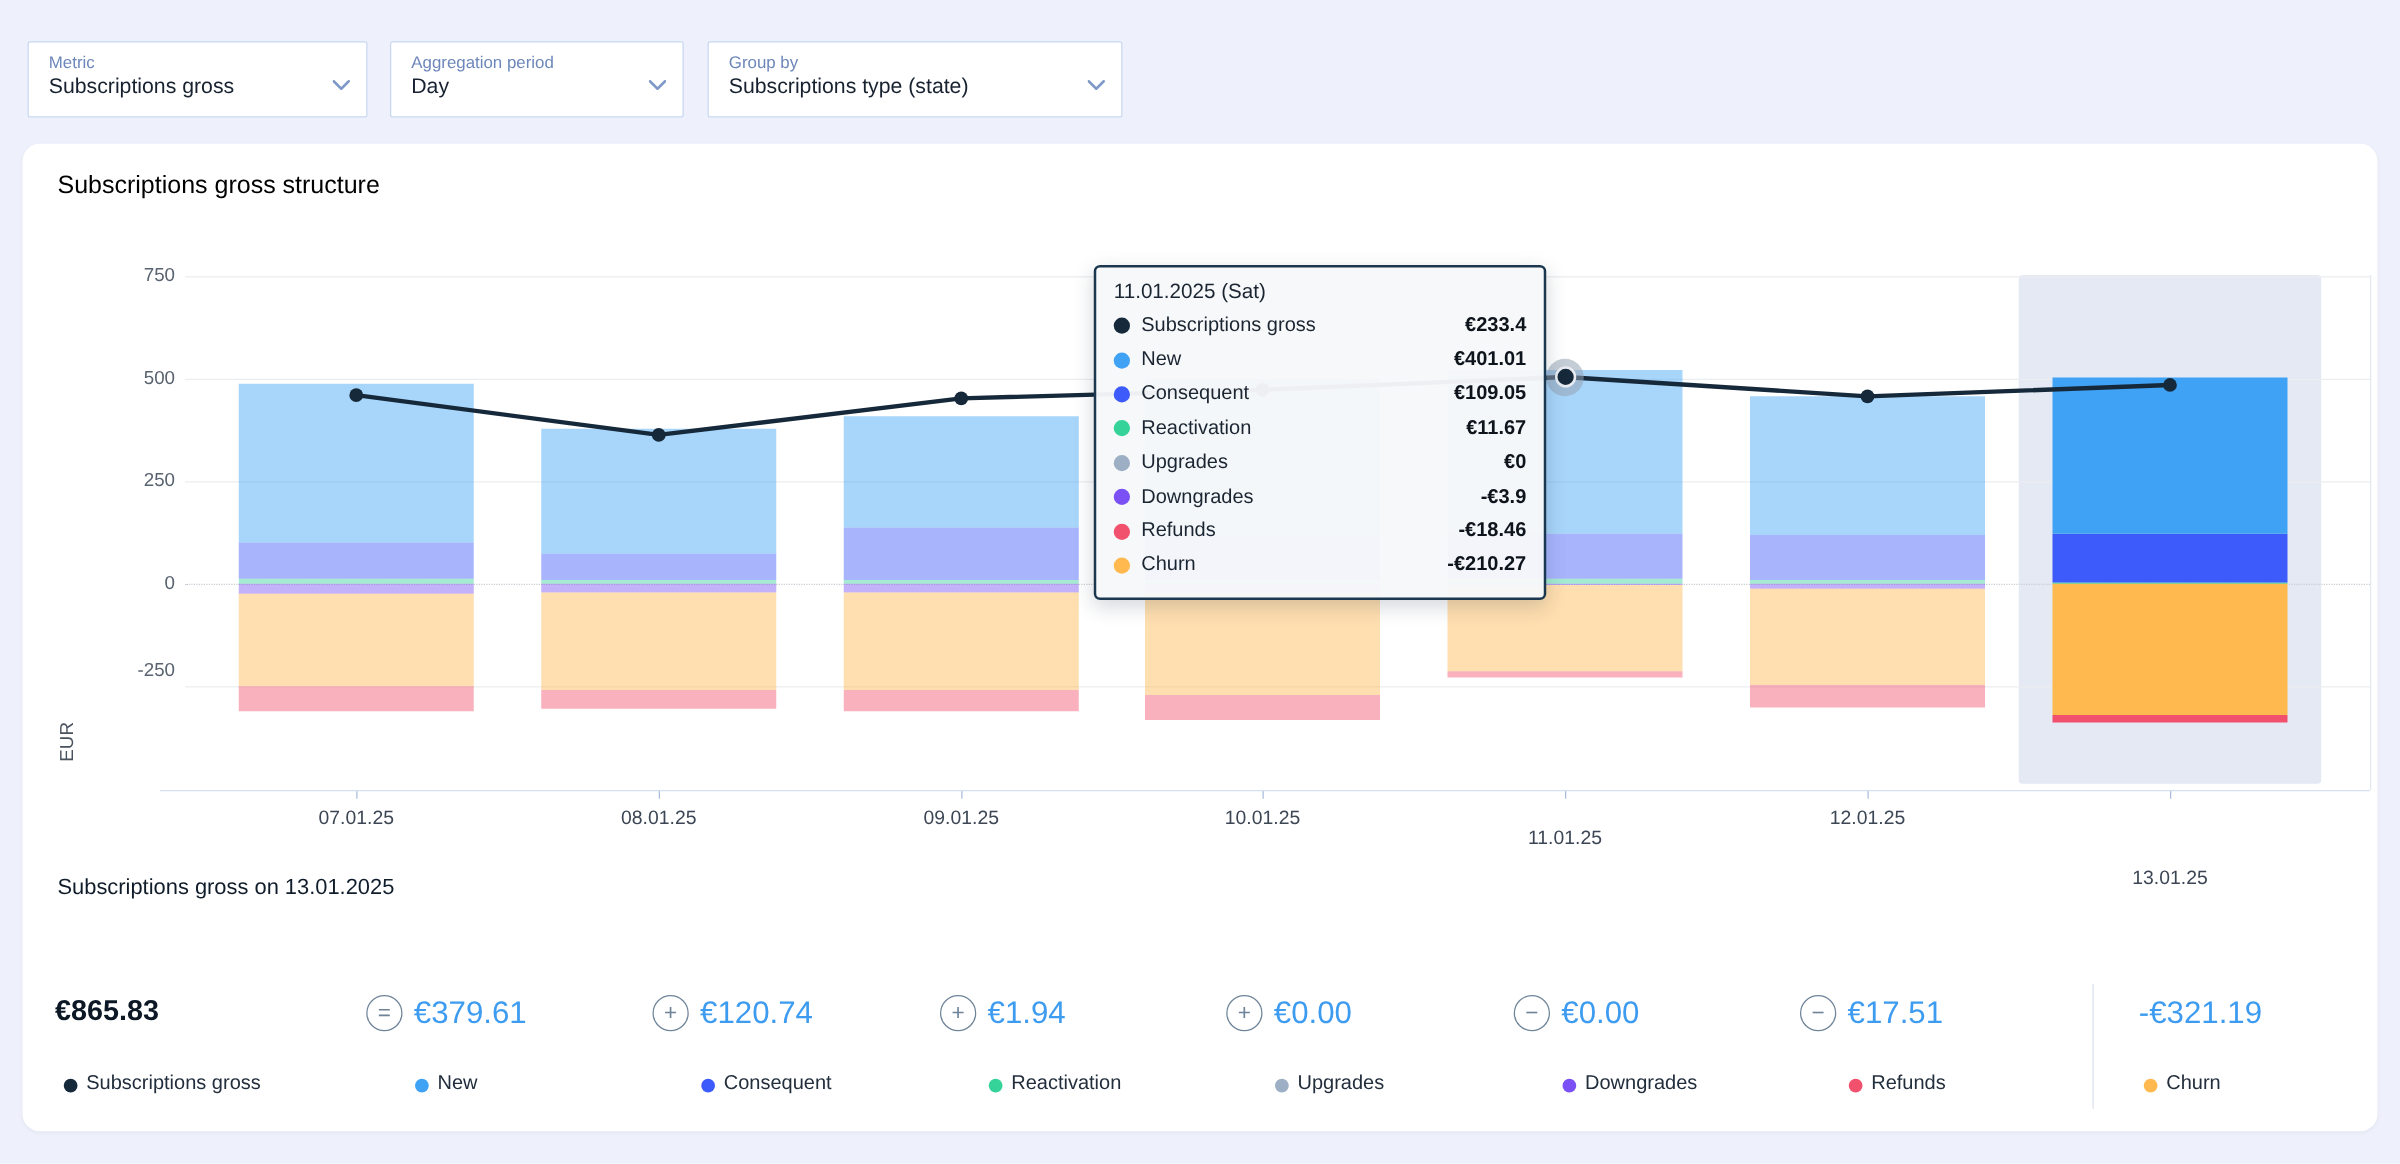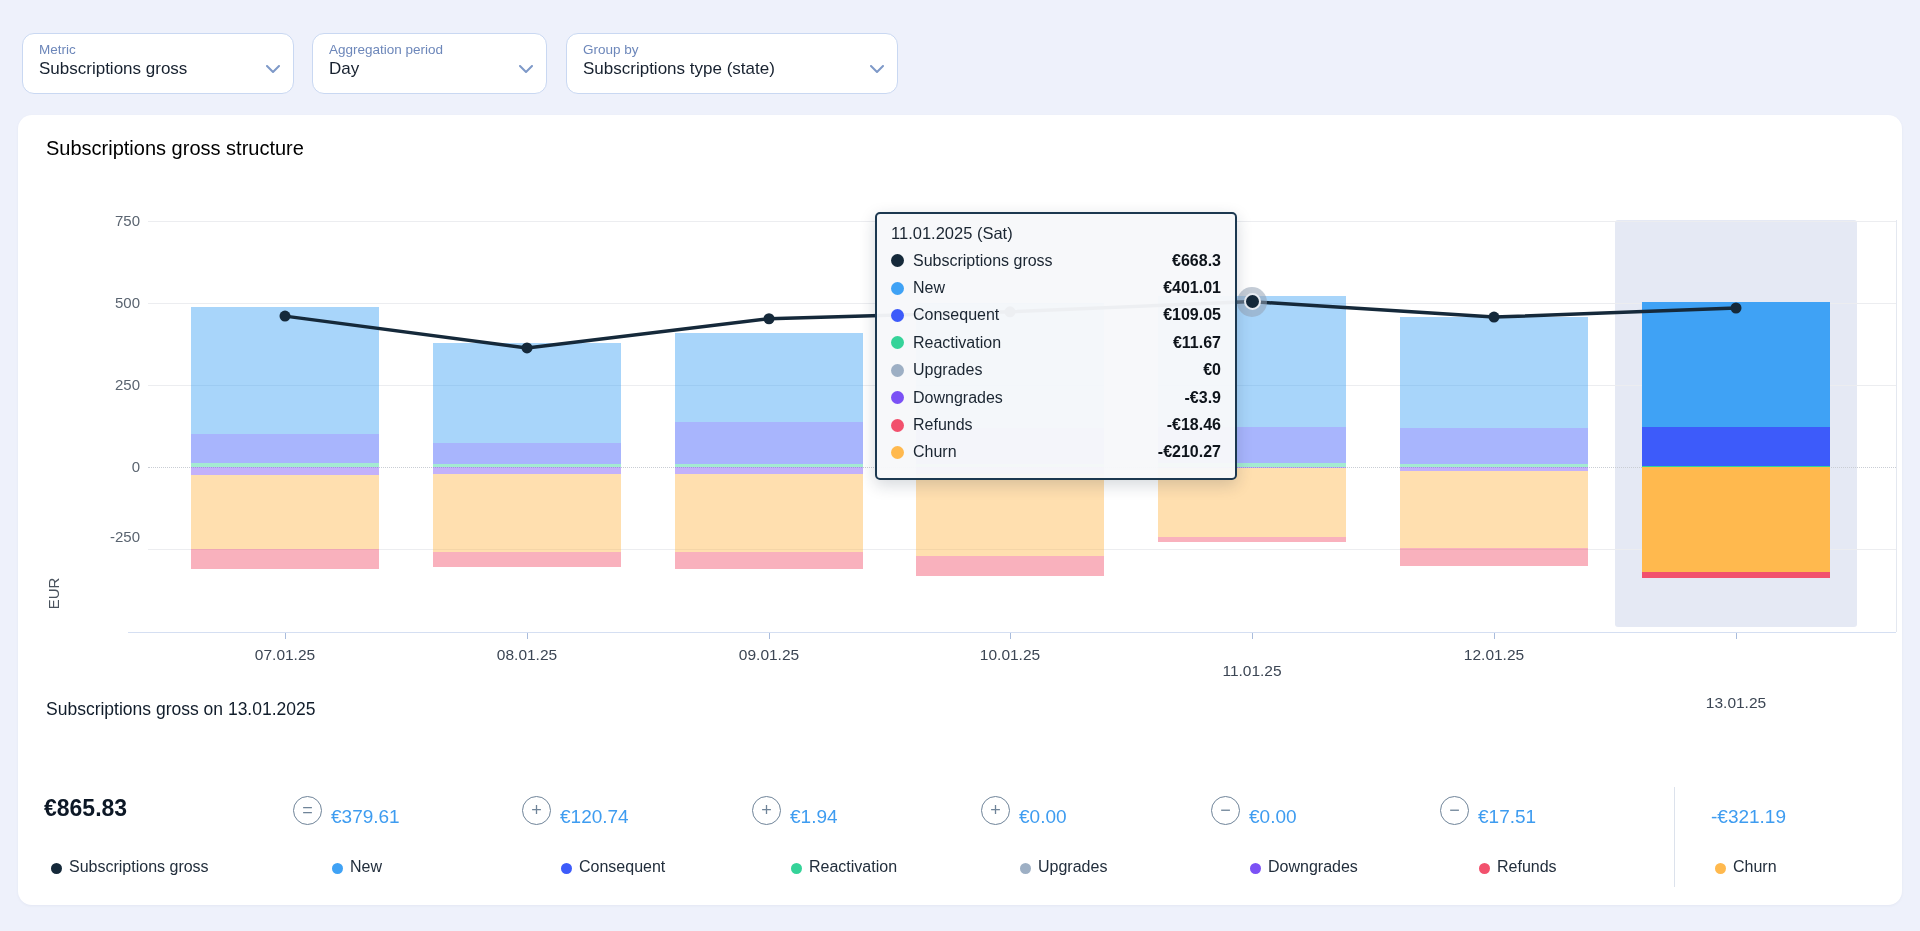--- a/index.html
+++ b/index.html
@@ -1,20 +1,20 @@
 <!DOCTYPE html>
 <html><head>
 <meta charset="utf-8">
 <style>
   html,body{margin:0;padding:0}
   body{width:1920px;height:931px;background:#EEF1FB;font-family:"Liberation Sans",sans-serif;position:relative;overflow:hidden}
 
   
   .pill{position:absolute;top:33px;height:61px;background:#fff;border:1.5px solid #C9D8F2;
-        border-radius:12px;box-sizing:border-box;padding:8px 40px 8px 16px;cursor:pointer}
+        border-radius:2px;box-sizing:border-box;padding:8px 40px 8px 16px;cursor:pointer}
   .pill .plab{font-size:13.5px;color:#6D87BA;margin-bottom:2px}
   .pill .pval{font-size:17px;color:#17212F;font-weight:500;white-space:nowrap}
   .pill .chev{position:absolute;right:13px;top:26px}
   #pill-metric{left:22px;width:272px}
   #pill-period{left:312px;width:235px}
   #pill-group{left:566px;width:332px}
 
   
   #card{position:absolute;left:18px;top:115px;width:1884px;height:790px;background:#fff;
         border-radius:14px;box-shadow:0 1px 3px rgba(40,60,100,.05)}
@@ -47,21 +47,21 @@
   .tt-dot{width:13px;height:13px;border-radius:50%;margin-right:9px;flex:none}
   .tt-val{margin-left:auto;font-weight:700;color:#0E141B}
 
   
   #sum-heading{position:absolute;left:28px;top:584px;font-size:17.5px;color:#101C2A}
   #sum-hint{position:absolute;left:28px;top:617px;font-size:16.5px;color:#4B7EB0}
   #formula{position:absolute;left:0;top:668px;width:1884px;height:120px}
   .total-val{position:absolute;left:26px;top:12px;font-size:23px;font-weight:600;color:#0D1826}
   .op{position:absolute;width:29px;height:29px;border:1.8px solid #6F8499;border-radius:50%;
       color:#6F8499;font-size:18px;text-align:center;line-height:26px;top:13px;box-sizing:border-box;background:#fff}
-  .fval{position:absolute;top:23px;font-size:19px;color:#3E9CF0;font-weight:500}
+  .fval{position:absolute;top:13px;font-size:25px;color:#3E9CF0;font-weight:500}
   .ldot{position:absolute;top:80px;width:11px;height:11px;border-radius:50%}
   .flab{position:absolute;top:75px;font-size:16px;color:#222E3C}
   .fdiv{position:absolute;left:1656px;top:4px;width:1px;height:100px;background:#DCE2EC}
 </style>
 </head>
 <body>
 
 <div id="pill-metric" class="pill">
   <div class="plab">Metric</div>
   <div class="pval">Subscriptions gross</div>
@@ -175,21 +175,21 @@
       <div class="marker-ring" style="left: 1219px; top: 116.622px;"></div>
       <div class="marker-dot" style="left: 1225.5px; top: 123.122px;"></div>
     </div>
 
   <div id="tooltip">
     <div class="tt-title">11.01.2025 (Sat)</div>
     <div id="tt-rows">
         <div class="tt-row">
           <span class="tt-dot" style="background: rgb(21, 41, 58);"></span>
           <span>Subscriptions gross</span>
-          <span class="tt-val">€668.3</span>
+          <span class="tt-val">€233.4</span>
         </div>
         <div class="tt-row">
           <span class="tt-dot" style="background: rgb(63, 162, 245);"></span>
           <span>New</span>
           <span class="tt-val">€401.01</span>
         </div>
         <div class="tt-row">
           <span class="tt-dot" style="background: rgb(61, 91, 250);"></span>
           <span>Consequent</span>
           <span class="tt-val">€109.05</span>

